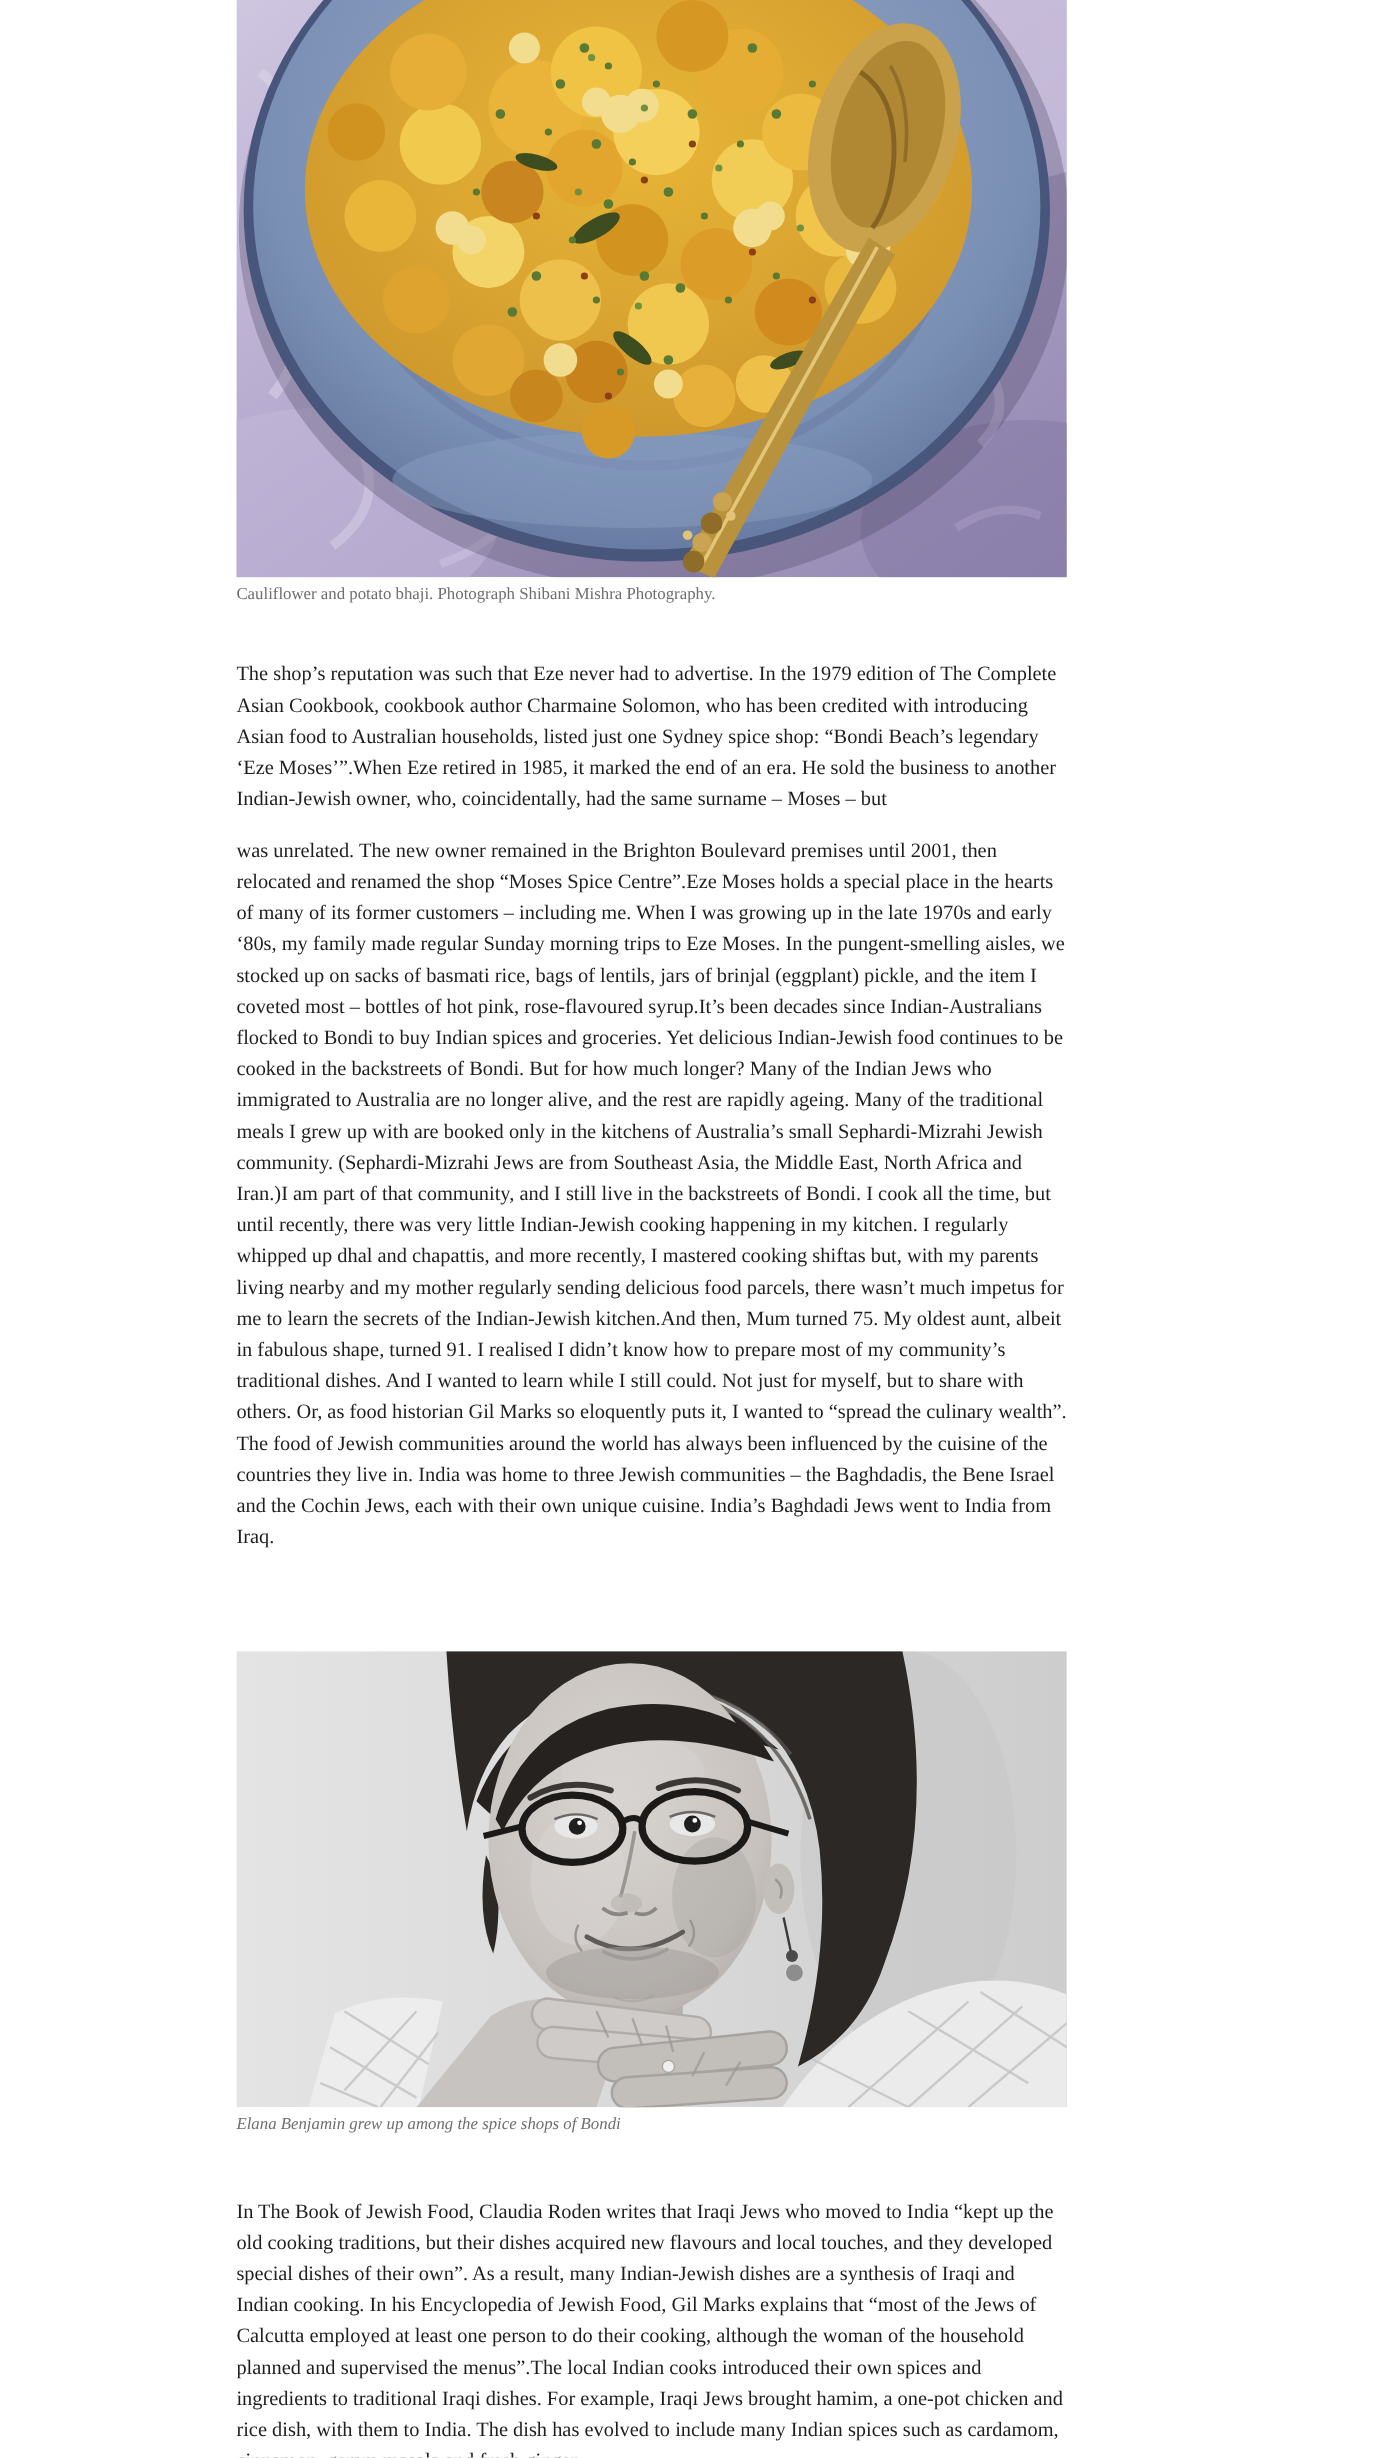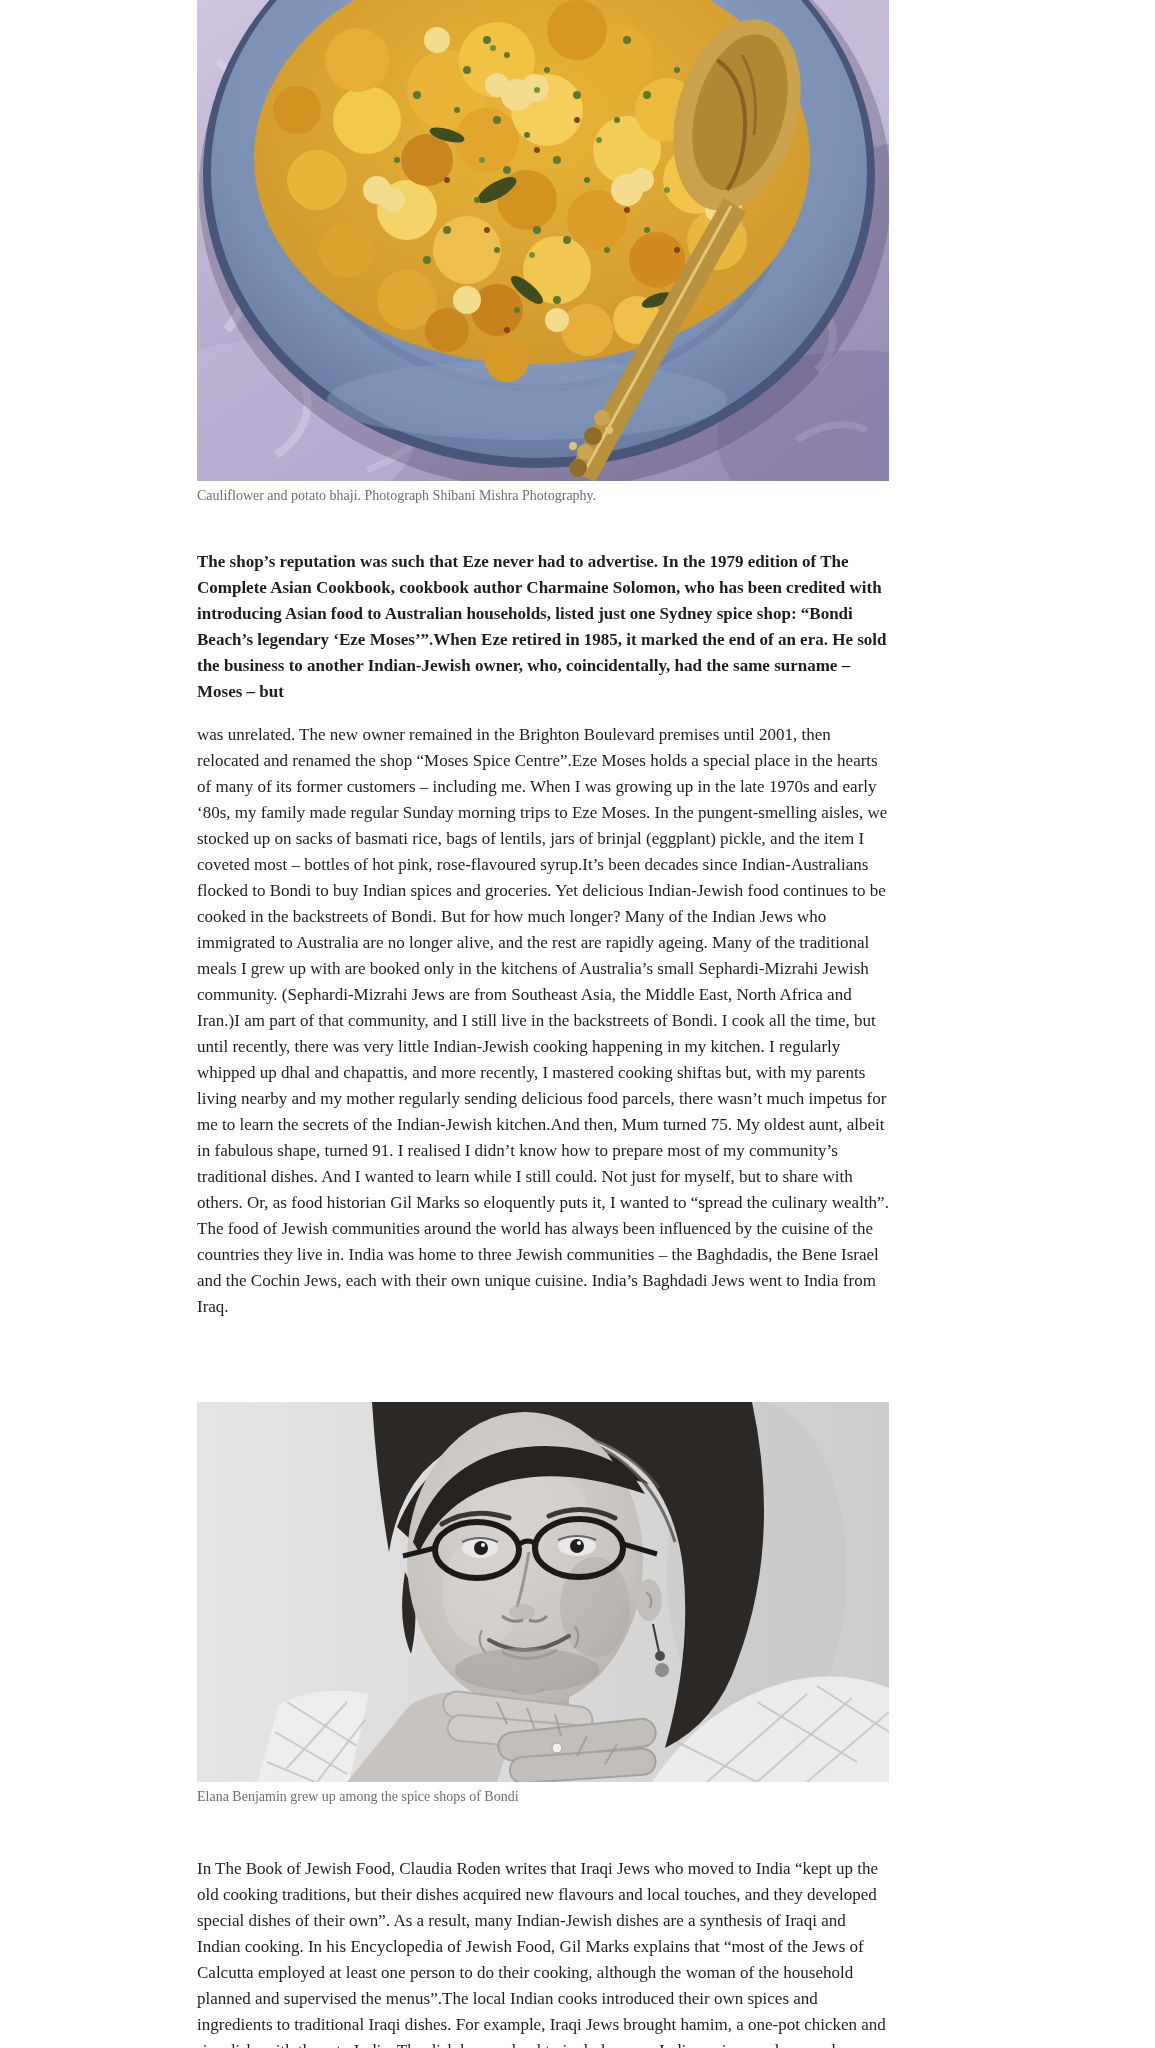--- a/index.html
+++ b/index.html
@@ -33,22 +33,22 @@
     line-height: 18px;
     color: #6e6e6e;
     margin-top: 6px;
   }
   p.body-text {
     font-size: 17px;
     line-height: 26px;
     margin: 17px 0;
     text-align: left;
   }
-  p.first-after-figure { margin-top: 44px; font-weight: bold; }
-  figure.portrait-figure { margin-top: 82px; }
+  p.first-after-figure { margin-top: 44px; }
+  figure.portrait-figure { margin-top: 82px; font-style: italic; }
   p.last-paragraph { margin-top: 50px; margin-bottom: 0; }
   .italic-word { }
 </style>
 </head>
 <body>
 
 <div class="article-column">
 
   <figure class="photo-figure">
     <div class="photo-frame">

